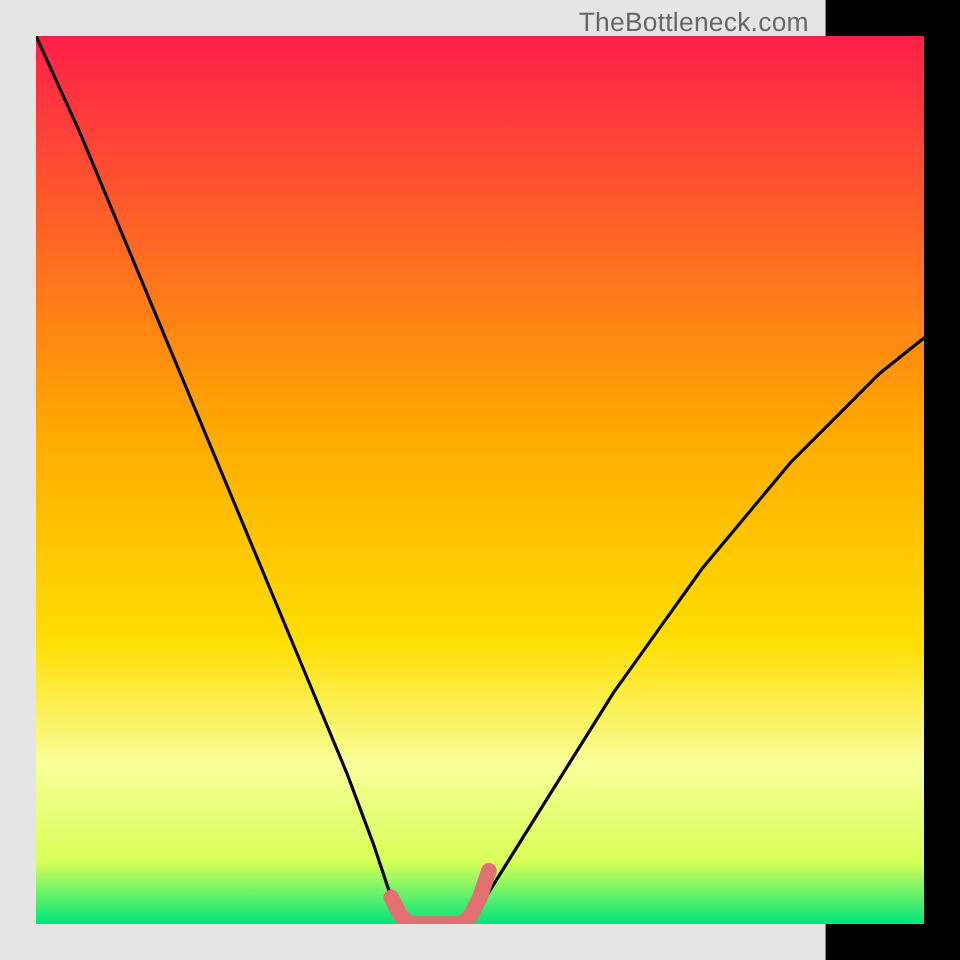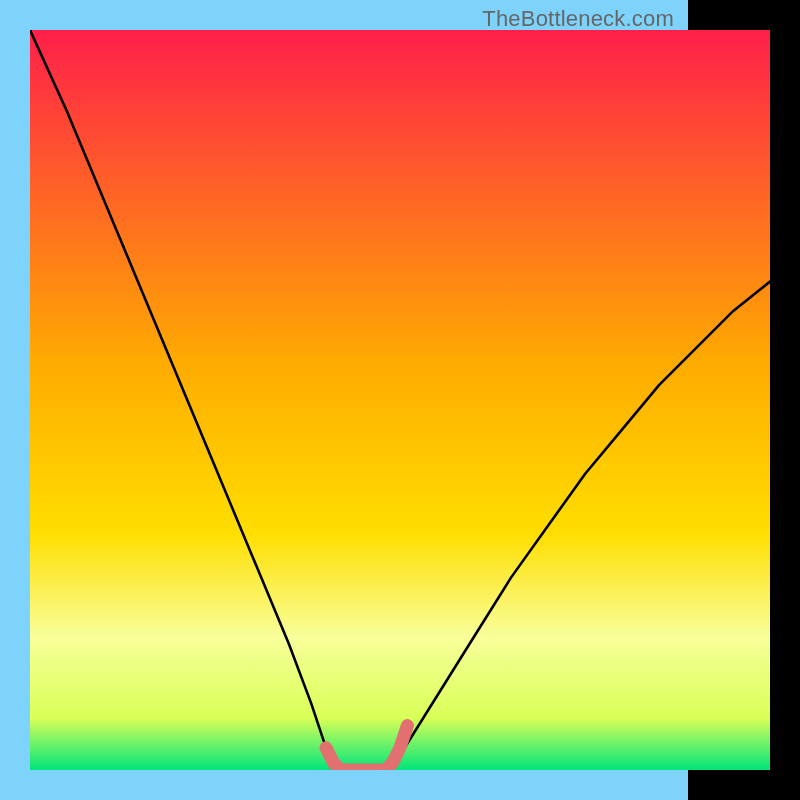--- a/index.html
+++ b/index.html
@@ -8,21 +8,21 @@
     width: 800px;
     height: 800px;
     overflow: hidden;
     background: #000;
     font-family: Arial, Helvetica, sans-serif;
   }
   .frame {
     position: absolute;
     left: 0; top: 0;
     width: 688px; height: 800px;
-    background: #7dd3fc;
+    background: #e5e5e5;
   }
   svg.plot {
     position: absolute;
     left: 30px;
     top: 30px;
     width: 740px;
     height: 740px;
     display: block;
   }
   .watermark {

